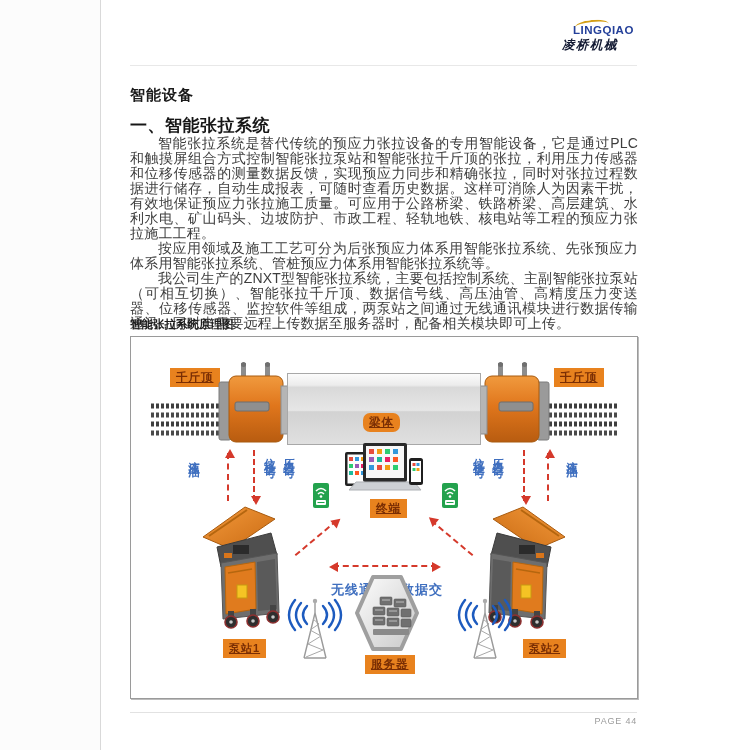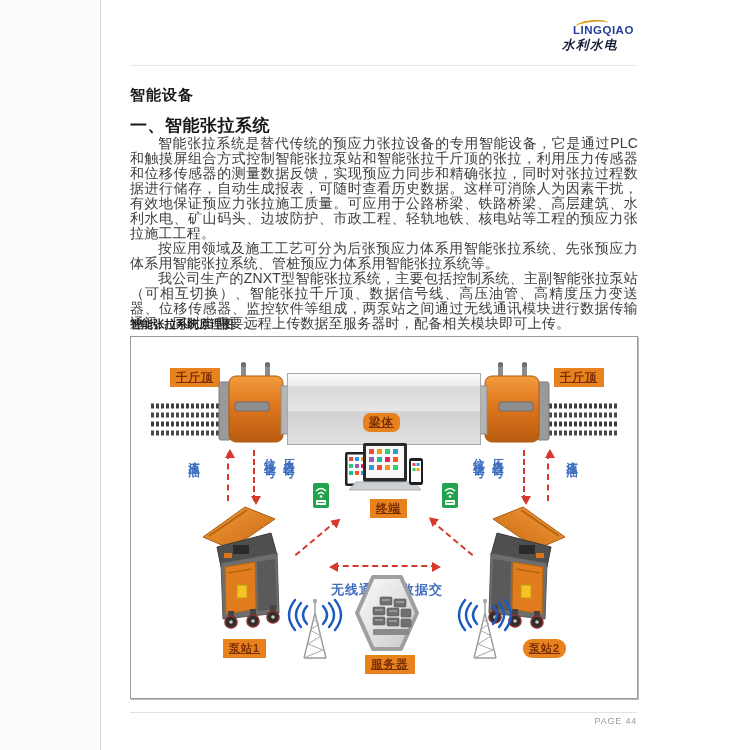--- a/index.html
+++ b/index.html
@@ -43,21 +43,21 @@
   .page-number{position:absolute;left:130px;top:716px;width:507px;text-align:right;font-size:9px;color:#9b9b9b;letter-spacing:.8px;}
 </style>
 </head>
 <body>
 
 <div class="left-margin"></div>
 
 <div class="logo">
   <div class="logo-swoosh"></div>
   <div class="logo-en">LINGQIAO</div>
-  <div class="logo-cn">水利水电</div>
+  <div class="logo-cn">凌桥机械</div>
 </div>
 <div class="header-rule"></div>
 
 <div class="page-title">智能设备</div>
 <div class="section-heading">一、智能张拉系统</div>
 <div class="body-text">
   <p>智能张拉系统是替代传统的预应力张拉设备的专用智能设备，它是通过PLC和触摸屏组合方式控制智能张拉泵站和智能张拉千斤顶的张拉，利用压力传感器和位移传感器的测量数据反馈，实现预应力同步和精确张拉，同时对张拉过程数据进行储存，自动生成报表，可随时查看历史数据。这样可消除人为因素干扰，有效地保证预应力张拉施工质量。可应用于公路桥梁、铁路桥梁、高层建筑、水利水电、矿山码头、边坡防护、市政工程、轻轨地铁、核电站等工程的预应力张拉施工工程。</p>
   <p>按应用领域及施工工艺可分为后张预应力体系用智能张拉系统、先张预应力体系用智能张拉系统、管桩预应力体系用智能张拉系统等。</p>
   <p>我公司生产的ZNXT型智能张拉系统，主要包括控制系统、主副智能张拉泵站（可相互切换）、智能张拉千斤顶、数据信号线、高压油管、高精度压力变送器、位移传感器、监控软件等组成，两泵站之间通过无线通讯模块进行数据传输通讯，同时当需要远程上传数据至服务器时，配备相关模块即可上传。</p>
 </div>
@@ -230,21 +230,21 @@
     <rect x="73" y="102" width="6" height="8" fill="#444"></rect>
     <circle cx="34" cy="119" r="6" fill="#2e2e2e" stroke="#8c3030" stroke-width="1.6"></circle>
       <circle cx="34" cy="119" r="1.8" fill="#c9c9c9"></circle>
     <circle cx="56" cy="118" r="6" fill="#2e2e2e" stroke="#8c3030" stroke-width="1.6"></circle>
       <circle cx="56" cy="118" r="1.8" fill="#c9c9c9"></circle>
     <circle cx="76" cy="114" r="6" fill="#2e2e2e" stroke="#8c3030" stroke-width="1.6"></circle>
       <circle cx="76" cy="114" r="1.8" fill="#c9c9c9"></circle>
   </svg>
 
   <div class="olabel" style="left:92px;top:302px;font-size:11px;">泵站1</div>
-  <div class="olabel" style="left:392px;top:302px;font-size:11px;border-radius:9px;">泵站2</div>
+  <div class="olabel" style="left:392px;top:302px;font-size:11px;">泵站2</div>
 
   <svg style="position:absolute;left:152px;top:258px;" width="64" height="66" viewBox="0 0 64 66">
     <circle cx="32" cy="6" r="2.2" fill="#ababab"></circle>
     <line x1="32" y1="8" x2="32" y2="18" stroke="#9a9a9a" stroke-width="1.4"></line>
     <path d="M32,18 L21,63 M32,18 L43,63 M21,63 L43,63" stroke="#9a9a9a" stroke-width="1.4" fill="none"></path>
     <path d="M30,24 L36,29 L27,35 L38,41 L25,49 L40,55 L23,62" stroke="#a8a8a8" stroke-width="1" fill="none"></path>
     <path d="M24,11 Q16,20 24,29" stroke="#1d5bbf" stroke-width="2.4" fill="none" stroke-linecap="round"></path>
     <path d="M18,8 Q8,20 18,32" stroke="#1d5bbf" stroke-width="2.4" fill="none" stroke-linecap="round"></path>
     <path d="M12,5 Q0,20 12,35" stroke="#1d5bbf" stroke-width="2.4" fill="none" stroke-linecap="round"></path>
     <path d="M40,11 Q48,20 40,29" stroke="#1d5bbf" stroke-width="2.4" fill="none" stroke-linecap="round"></path>

